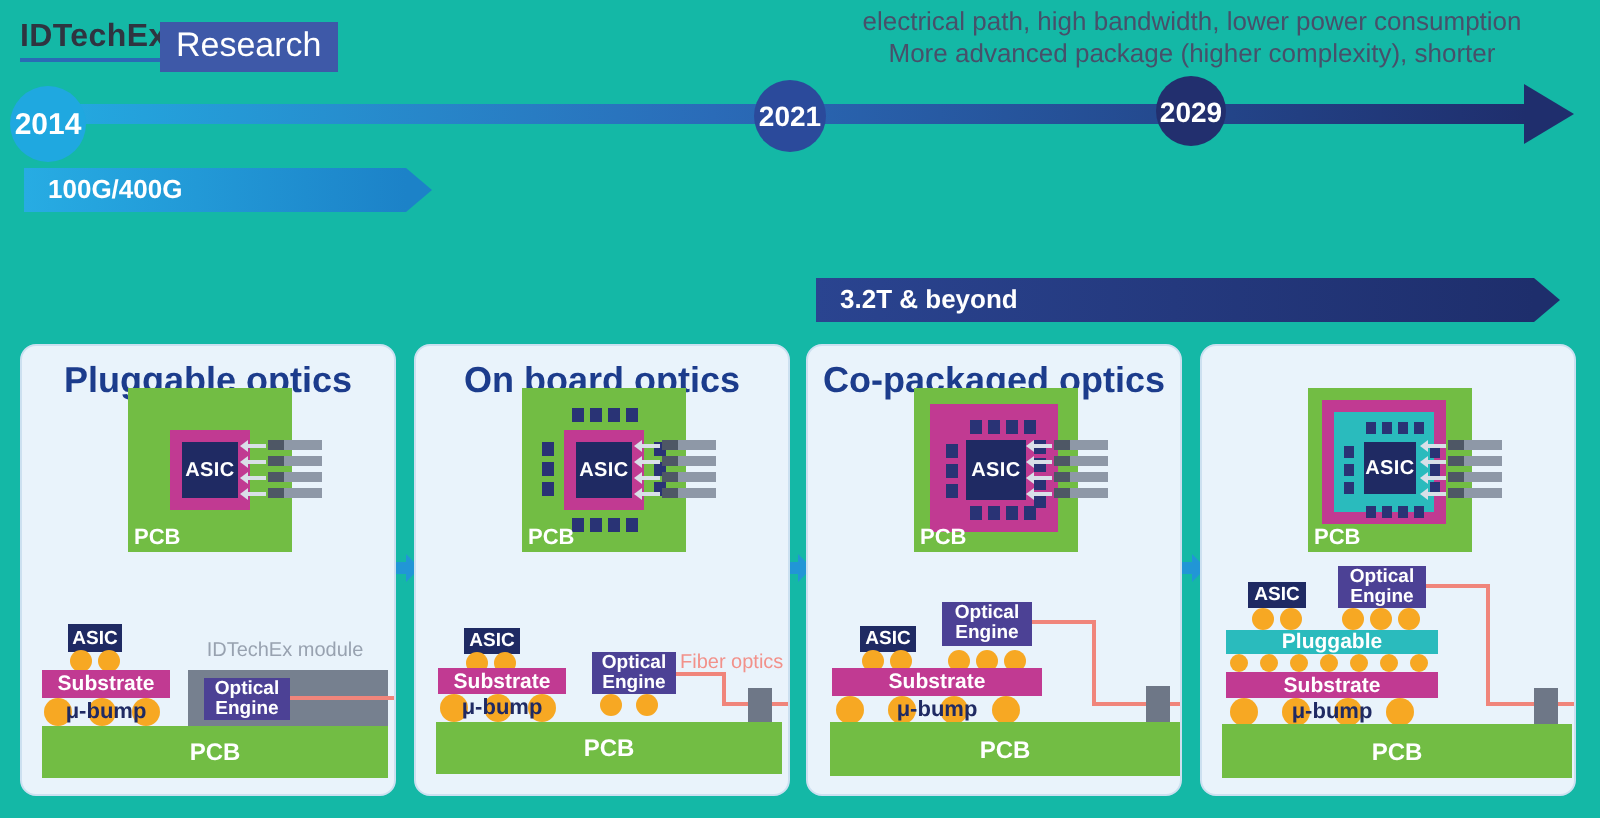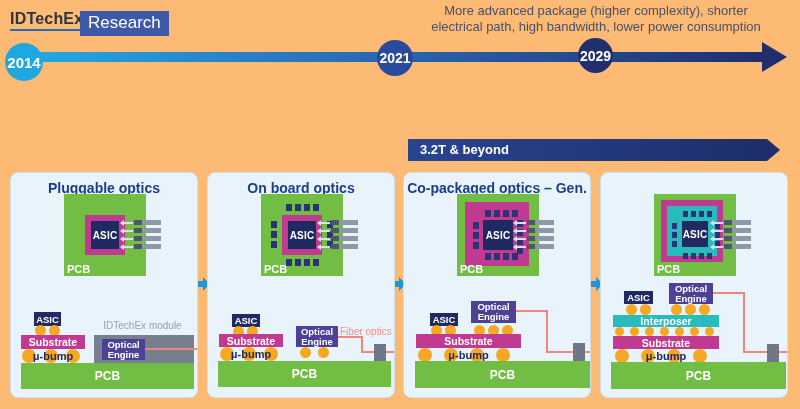--- a/index.html
+++ b/index.html
@@ -1,16 +1,16 @@
 <!DOCTYPE html>
 <html><head>
 <meta charset="utf-8">
 <style>
   html,body{margin:0;padding:0;background:#fff;}
-  #stage{position:relative;width:800px;height:409px;background:#fdba74;overflow:hidden;
+  #stage{position:relative;width:800px;height:409px;background:#14b8a6;overflow:hidden;
          font-family:"Liberation Sans", sans-serif;}
   #stage *{box-sizing:border-box;}
 
   
   .logo{position:absolute;left:10px;top:10px;font-size:16px;font-weight:bold;color:#2F3440;
         border-bottom:2px solid #2A6BB5;padding-bottom:1px;letter-spacing:.2px;}
   .badge{position:absolute;left:80px;top:11px;background:#3E59A8;color:#fff;font-size:17px;
          padding:2px 8px 3px;}
   .desc{position:absolute;left:400px;top:3px;width:392px;text-align:center;color:#47506A;
         font-size:13px;line-height:16px;}
@@ -36,21 +36,21 @@
   .bw1::after{border-left:13px solid #1C82C8;}
   .bw2{left:100px;top:112px;width:293px;background:linear-gradient(90deg,#2E9FD9,#2B4E9A);}
   .bw2::after{border-left:13px solid #2B4E9A;}
   .bw3{left:408px;top:139px;width:359px;background:linear-gradient(90deg,#2A4490,#1E2E6C);}
   .bw3::after{border-left:13px solid #1E2E6C;}
 
   
   .panel{position:absolute;top:172px;width:188px;height:226px;background:#E9F3FB;
          border:1px solid #CCE0F0;border-radius:8px;}
   .ptitle{position:absolute;left:0;top:7px;width:100%;text-align:center;color:#1C3C8C;
-          font-size:14px;font-weight:bold;}
+          font-size:18px;font-weight:bold;}
   .gap-arrow{position:absolute;top:277px;width:15px;height:14px;}
   .gap-arrow .stem{position:absolute;left:0;top:4px;width:8px;height:6px;background:#2196D6;}
   .gap-arrow .head{position:absolute;left:8px;top:0;width:0;height:0;
       border-top:7px solid transparent;border-bottom:7px solid transparent;
       border-left:7px solid #2196D6;}
 
   
   .chip{position:absolute;left:53px;top:21px;width:98px;height:82px;}
   .green{position:absolute;left:0;top:0;width:82px;height:82px;background:#72BD44;}
   .f-m{position:absolute;background:#C13A92;}
@@ -88,30 +88,31 @@
   .redline{position:absolute;background:#F0857B;z-index:1;}
 </style>
 </head>
 <body>
 
 <div id="stage">
 
   <div class="logo">IDTechEx</div>
   <div class="badge">Research</div>
   <div class="desc">
+    <div>electrical path, high bandwidth, lower power consumption</div>
     <div>More advanced package (higher complexity), shorter</div>
-    <div>electrical path, high bandwidth, lower power consumption</div>
   </div>
 
   <div class="tl-bar"></div>
   <div class="tl-head"></div>
   <div class="yr yr1">2014</div>
   <div class="yr yr2">2021</div>
   <div class="yr yr3">2029</div>
 
+  <div class="bw bw1">100G/400G</div>
   <div class="bw bw3">3.2T &amp; beyond</div>
 
   <div class="gap-arrow" style="left:195px;">
       <div class="stem"></div>
       <div class="head"></div>
     </div>
   <div class="gap-arrow" style="left:391px;">
       <div class="stem"></div>
       <div class="head"></div>
     </div>
@@ -293,21 +294,21 @@
       <div class="conn" style="left:70px;top:50px;"></div>
     </div>
 
     <div class="cs-oe" style="left:68px;top:110px;width:44px;height:21px;z-index:2;">Optical Engine</div>
     <div class="cs-asic" style="left:23px;top:118px;width:29px;height:13px;">ASIC</div>
     <div class="bump b11" style="left:25px;top:131px;"></div>
     <div class="bump b11" style="left:39px;top:131px;"></div>
     <div class="bump b11" style="left:70px;top:131px;"></div>
     <div class="bump b11" style="left:84px;top:131px;"></div>
     <div class="bump b11" style="left:98px;top:131px;"></div>
-    <div class="cs-int" style="left:12px;top:142px;width:106px;height:12px;">Interposer</div>
+    <div class="cs-int" style="left:12px;top:142px;width:106px;height:12px;">Pluggable</div>
     <div class="bump b9" style="left:14px;top:154px;"></div>
     <div class="bump b9" style="left:29px;top:154px;"></div>
     <div class="bump b9" style="left:44px;top:154px;"></div>
     <div class="bump b9" style="left:59px;top:154px;"></div>
     <div class="bump b9" style="left:74px;top:154px;"></div>
     <div class="bump b9" style="left:89px;top:154px;"></div>
     <div class="bump b9" style="left:104px;top:154px;"></div>
     <div class="cs-sub" style="left:12px;top:163px;width:106px;height:13px;">Substrate</div>
     <div class="bump b14" style="left:14px;top:176px;"></div>
     <div class="bump b14" style="left:40px;top:176px;"></div>

